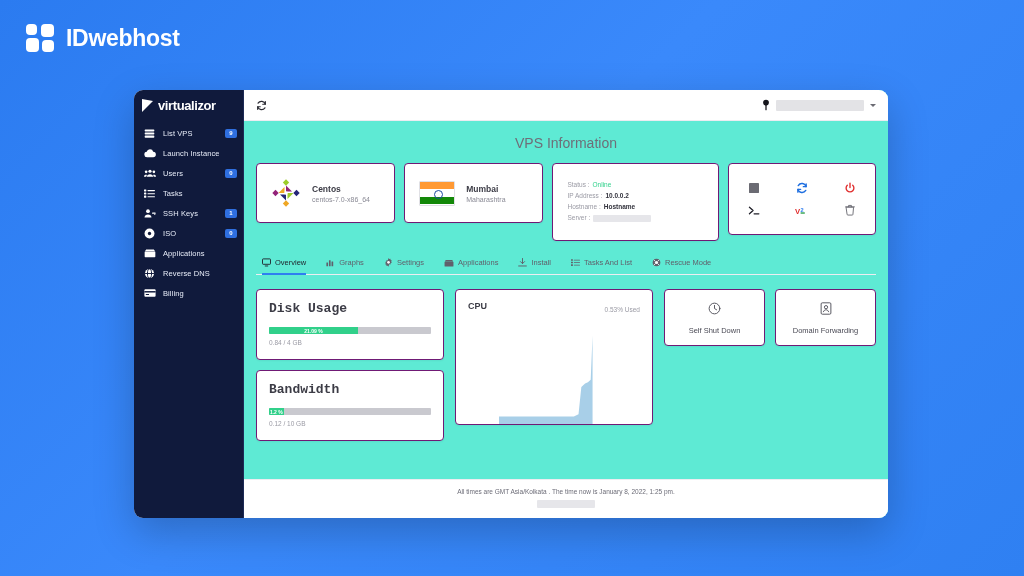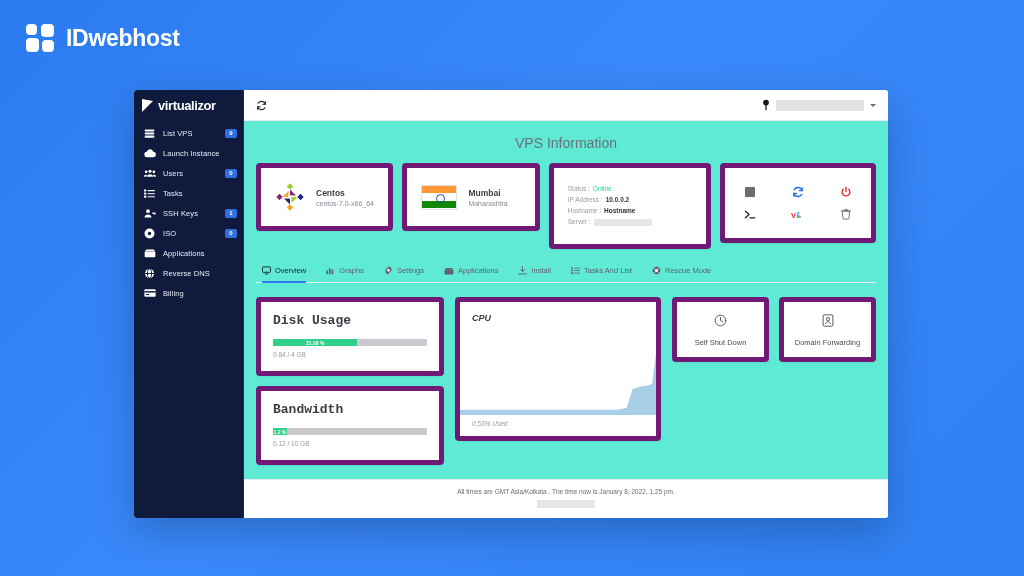--- a/index.html
+++ b/index.html
@@ -14,21 +14,21 @@
   .brand-mark{width:30px;height:28px;position:relative;}
   .brand-mark i{position:absolute;background:#fff;border-radius:4px;display:block;}
   .bm1{left:0;top:0;width:11px;height:11px;}
   .bm2{left:15px;top:0;width:13px;height:13px;}
   .bm3{left:0;top:14px;width:13px;height:14px;}
   .bm4{left:16px;top:16px;width:12px;height:12px;}
   .brand-text{color:#fff;font-size:23px;font-weight:bold;letter-spacing:-.3px;}
   
   .window{
     position:absolute;left:134px;top:90px;width:754px;height:428px;
-    background:#fff;border-radius:3px;overflow:hidden;
+    background:#fff;border-radius:9px;overflow:hidden;
     box-shadow:0 14px 40px rgba(0,0,0,.22);display:flex;
   }
   
   .sidebar{width:110px;background:#101a3c;flex:0 0 110px;position:relative;}
   .sidebar:before{content:"";position:absolute;right:0;top:0;bottom:0;width:1px;background:#1d2a55;}
   .logo{display:flex;align-items:center;gap:5px;padding:9px 0 8px 8px;}
   .logo-mark{width:0;height:0;border-left:11px solid #fff;border-bottom:11px solid transparent;border-top:2px solid transparent;}
   .logo-txt{color:#fff;font-size:13px;font-weight:bold;letter-spacing:-.4px;line-height:1;}
   .nav{padding-top:3px;}
   .nav-item{display:flex;align-items:center;height:20px;padding:0 7px 0 9px;gap:7px;cursor:pointer;justify-content:flex-end;}
@@ -43,21 +43,21 @@
           justify-content:space-between;padding:0 12px;}
   .refresh{color:#2b2b33;cursor:pointer;display:flex;}
   .topright{display:flex;align-items:center;gap:6px;}
   .user-ico{color:#16161c;display:flex;}
   .redact{width:88px;height:11px;background:#e3e3e6;border-radius:1px;}
   .caret{width:0;height:0;border-left:3px solid transparent;border-right:3px solid transparent;border-top:3px solid #6b6b73;}
   .content{flex:1;overflow:hidden;padding:0 12px;}
   .page-title{text-align:center;color:#6e6e78;font-size:14px;margin:14px 0 12px;font-weight:normal;}
   
   .info-row{display:flex;gap:9px;}
-  .card{background:#fff;border:5px solid #701a75;border-radius:4px;box-shadow:0 1px 2px rgba(20,20,40,.05);}
+  .card{background:#fff;border:1px solid #701a75;border-radius:4px;box-shadow:0 1px 2px rgba(20,20,40,.05);}
   .info-card{flex:1;height:58px;display:flex;align-items:center;padding:0 14px;gap:11px;}
   .os-logo{width:30px;height:30px;position:relative;flex:0 0 30px;}
   .flag{width:34px;height:23px;flex:0 0 34px;border:1px solid #e0e0e5;position:relative;overflow:hidden;border-radius:1px;}
   .flag .s{height:33.33%;}
   .flag .s1{background:#ff9933;}
   .flag .s2{background:#fff;}
   .flag .s3{background:#138808;}
   .chakra{position:absolute;left:50%;top:50%;width:7px;height:7px;margin:-3.5px 0 0 -3.5px;border:1px solid #1e4ba0;border-radius:50%;}
   .t1{font-size:8.5px;color:#3c3c46;font-weight:bold;margin-bottom:2px;}
   .t2{font-size:7px;color:#8a8a95;}
@@ -76,21 +76,21 @@
   .tab svg{display:block;}
   
   .dash{display:flex;gap:11px;margin-top:14px;align-items:flex-start;}
   .col-left{flex:0 0 188px;display:flex;flex-direction:column;gap:10px;}
   .usage-card{padding:11px 12px 13px;}
   .usage-title{font-size:13px;color:#3c3c46;font-weight:bold;margin-bottom:11px;font-family:Liberation Mono, monospace;}
   .bar{height:7px;background:#c9c9cf;border-radius:1px;position:relative;overflow:hidden;}
   .bar-fill{position:absolute;left:0;top:0;bottom:0;background:#31d08a;display:flex;align-items:center;justify-content:center;}
   .bar-pct{font-size:5px;color:#fff;font-weight:bold;white-space:nowrap;}
   .usage-sub{font-size:6.5px;color:#9a9aa4;margin-top:5px;}
-  .cpu-card{flex:0 0 196px;padding:11px 0 0;display:flex;flex-direction:column;height:123px;font-style:italic;}
+  .cpu-card{flex:0 0 196px;padding:11px 0 0;display:flex;flex-direction:row;height:123px;}
   .cpu-title{font-size:9px;color:#3c3c46;font-weight:bold;margin:0 12px 6px;}
   .cpu-chart{flex:1;position:relative;}
   .cpu-chart svg{position:absolute;left:0;bottom:0;width:100%;height:100%;}
   .cpu-sub{font-size:6.5px;color:#9a9aa4;margin:5px 12px 9px;}
   .col-right{flex:1;display:flex;gap:10px;align-items:flex-start;}
   .tile{flex:1;height:55px;display:flex;flex-direction:column;align-items:center;justify-content:center;gap:7px;cursor:pointer;}
   .tile-label{font-size:7.5px;color:#4a4a55;}
   
   .footer{padding:8px 0 10px;text-align:center;border-top:1px solid #ededf1;background:#fff;}
   .footer-txt{font-size:6.5px;color:#6c6c77;}

